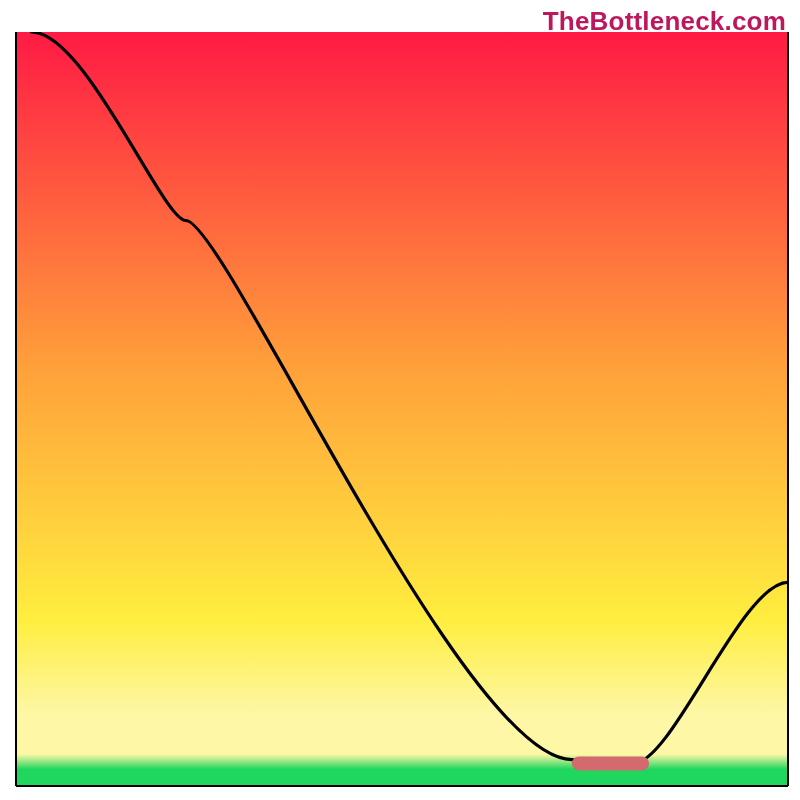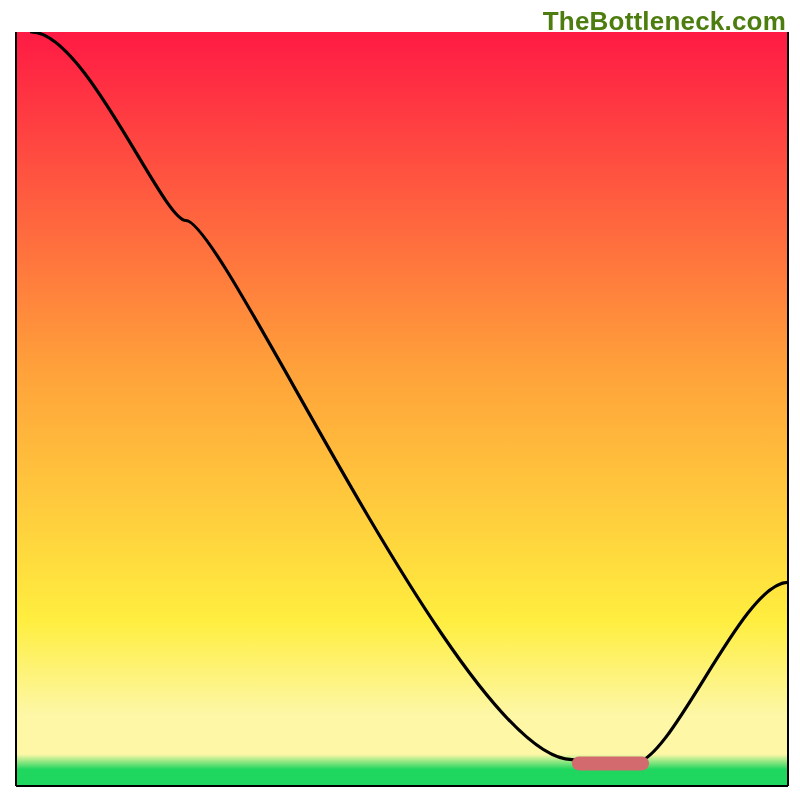--- a/index.html
+++ b/index.html
@@ -15,21 +15,21 @@
     position: relative;
     width: 800px;
     height: 800px;
   }
   .watermark {
     position: absolute;
     top: 6px;
     right: 14px;
     font-size: 26px;
     font-weight: 600;
-    color: #4d7c0f;
+    color: #be185d;
     letter-spacing: 0.2px;
     user-select: none;
   }
   svg.plot {
     position: absolute;
     left: 0;
     top: 0;
     width: 800px;
     height: 800px;
     display: block;

